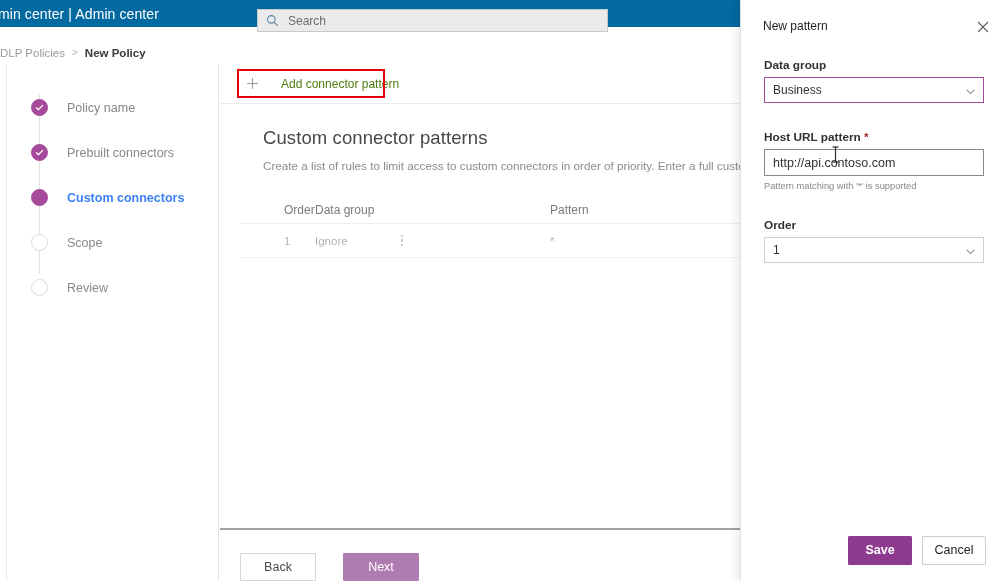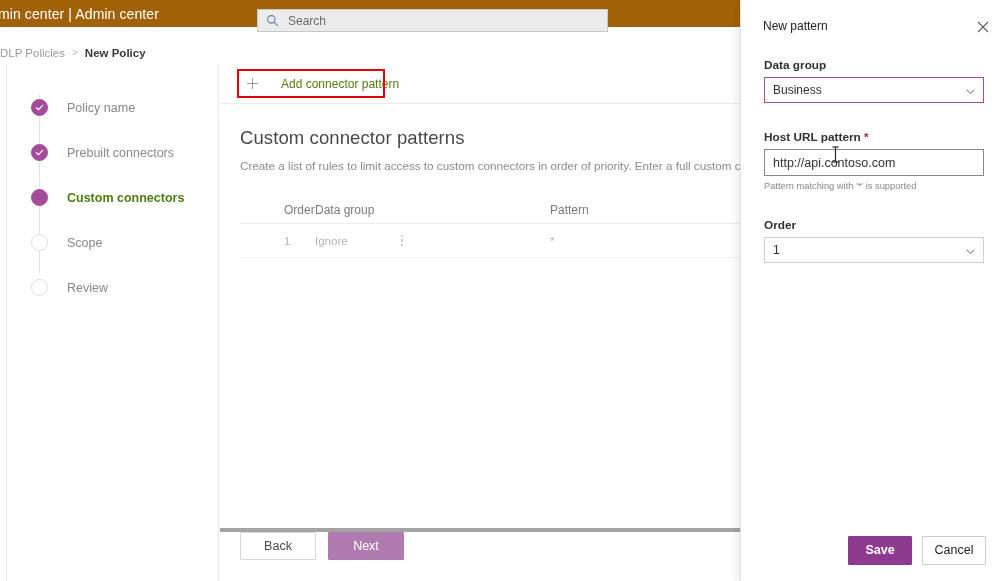--- a/index.html
+++ b/index.html
@@ -19,21 +19,21 @@
     height: 581px;
     overflow: hidden;
   }
 
   
   .suite-bar {
     position: absolute;
     top: 0; left: 0;
     width: 740px;
     height: 27px;
-    background: #a16207;
+    background: #0369a1;
     display: flex;
     align-items: center;
   }
   .suite-title {
     color: #ffffff;
     font-size: 14px;
     padding-left: 0px;
     margin-left: -2px;
     white-space: nowrap;
     letter-spacing: 0.1px;
@@ -149,21 +149,21 @@
     display: none;
   }
   .step.done .check { display: block; }
   .step-label {
     font-size: 12.5px;
     color: #8a8886;
     margin-left: 13px;
     white-space: nowrap;
   }
   .step.current .step-label {
-    color: #4d7c0f;
+    color: #3b82f6;
     font-weight: bold;
   }
   .step-line {
     position: absolute;
     left: 31px;
     width: 1px;
     background: #e3e3e3;
     z-index: 1;
   }
 
@@ -211,20 +211,21 @@
     left: 17px;
     top: 5px;
     width: 148px;
     height: 29px;
     border: 2.5px solid #e8000d;
     pointer-events: none;
   }
 
   .section {
     padding: 23px 0 0 20px;
+    margin-left: 23px;
   }
   .sec-title {
     font-size: 18.5px;
     font-weight: normal;
     color: #4a4846;
     letter-spacing: 0.1px;
     white-space: nowrap;
   }
   .sec-desc {
     margin-top: 9px;
@@ -287,25 +288,25 @@
     width: 2.5px; height: 2.5px;
     background: #cfcdcb;
   }
 
   
   .wiz-footer {
     position: absolute;
     left: 0; bottom: 0;
     width: 520px;
     height: 53px;
-    border-top: 4px solid #a3a3a3;
-    display: flex;
-    align-items: flex-start;
+    border-top: 2px solid #a3a3a3;
+    display: flex;
+    align-items: flex-end;
     padding-left: 20px;
-    gap: 12px;
+    gap: 27px;
   }
   .btn {
     height: 28px;
     min-width: 76px;
     font-size: 12.5px;
     font-family: "Liberation Sans", sans-serif;
     cursor: pointer;
     border-radius: 1px;
   }
   .btn-secondary {

